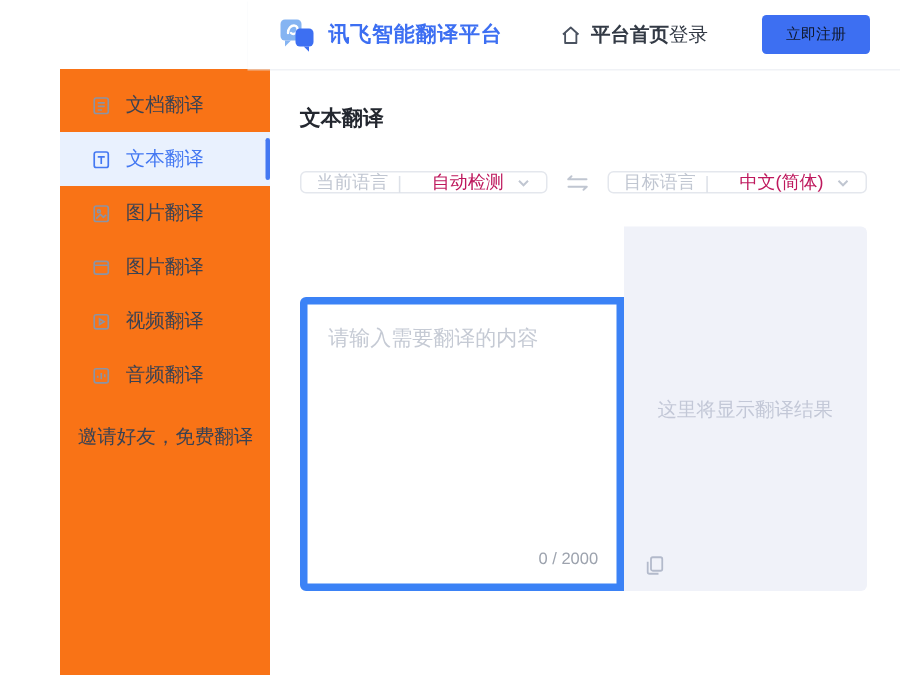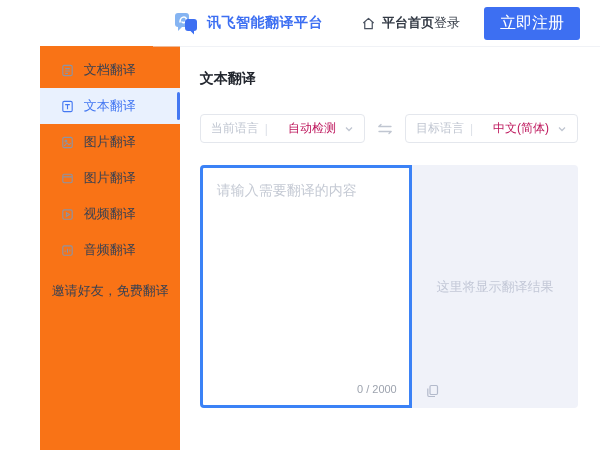--- a/index.html
+++ b/index.html
@@ -25,24 +25,24 @@
   .logo-text {
     font-size: 14px; font-weight: bold; color: #3D6FF2;
     letter-spacing: .5px; white-space: nowrap;
   }
   .nav-home {
     display: flex; align-items: center; gap: 6px;
     margin-left: 38px; cursor: pointer;
     font-size: 13px; color: #333A45; font-weight: bold;
   }
   .header-spacer { flex: 1; }
-  .login-link { font-size: 13px; color: #333A45; cursor: pointer; margin-right: 24px; }
+  .login-link { font-size: 13px; color: #333A45; cursor: pointer; margin-right: 36px; }
   .register-btn {
-    background: #3D6FF2; color: #ffffff; border: none;
-    font-size: 16px; padding: 6px 16px; border-radius: 3px;
+    background: #3D6FF2; color: #0f172a; border: none;
+    font-size: 10px; padding: 6px 16px; border-radius: 3px;
     cursor: pointer; font-family: inherit;
   }
 
   
   .body { flex: 1; display: flex; min-height: 0; }
 
   
   .sidebar {
     width: 140px; flex: 0 0 140px;
     background: #f97316;
@@ -69,34 +69,34 @@
   }
 
   
   .main { flex: 1; background: #ffffff; padding: 24px 22px 0 20px; }
   .page-title { font-size: 14px; font-weight: bold; color: #23272F; margin-bottom: 26px; }
 
   .lang-bar { display: flex; align-items: center; margin-bottom: 22px; }
   .lang-select {
     display: flex; align-items: center; gap: 6px;
     border: 1px solid #E4E7ED; border-radius: 4px;
-    height: 29px; padding: 0 10px; cursor: pointer;
+    height: 15px; padding: 0 10px; cursor: pointer;
     background: #fff; font-size: 12px;
   }
   .lang-select .lbl { color: #C0C6D1; }
   .lang-select .div { color: #DDE1E8; }
   .lang-select .val { color: #be185d; margin-left: 14px; }
   .lang-select .chev { display: inline-flex; margin-left: 2px; }
   .swap { margin: 0 12px; display: inline-flex; cursor: pointer; }
 
   .panels { display: flex; height: 243px; }
   .panel-in {
     flex: 1; background: #ffffff;
-    border: 3px solid #3b82f6; border-radius: 4px 0 0 4px;
-    position: relative; display: flex; flex-direction: column;
+    border: 5px solid #3b82f6; border-radius: 4px 0 0 4px;
+    position: relative; display: flex; flex-direction: column; margin-top: 47px;
   }
   .panel-in textarea {
     flex: 1; border: none; outline: none; resize: none;
     background: transparent; padding: 14px;
     font-family: inherit; font-size: 14px; color: #333A45;
   }
   .panel-in textarea::placeholder { color: #C5CAD4; }
   .char-counter {
     position: absolute; right: 12px; bottom: 10px;
     font-size: 11px; color: #9DA3AE;

